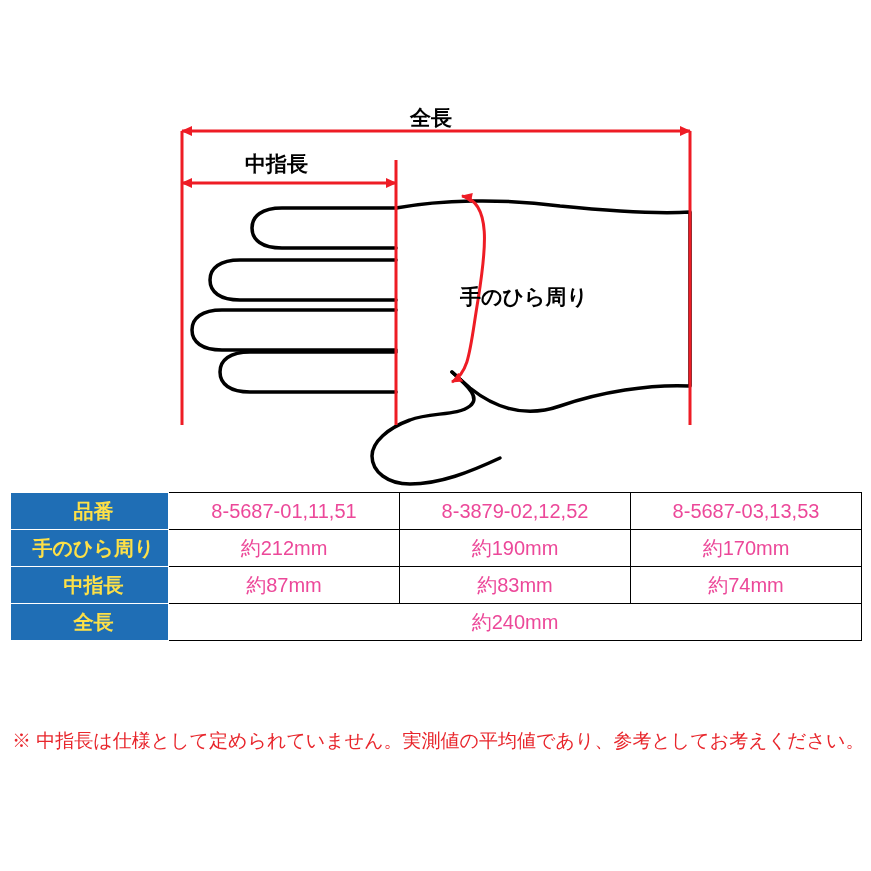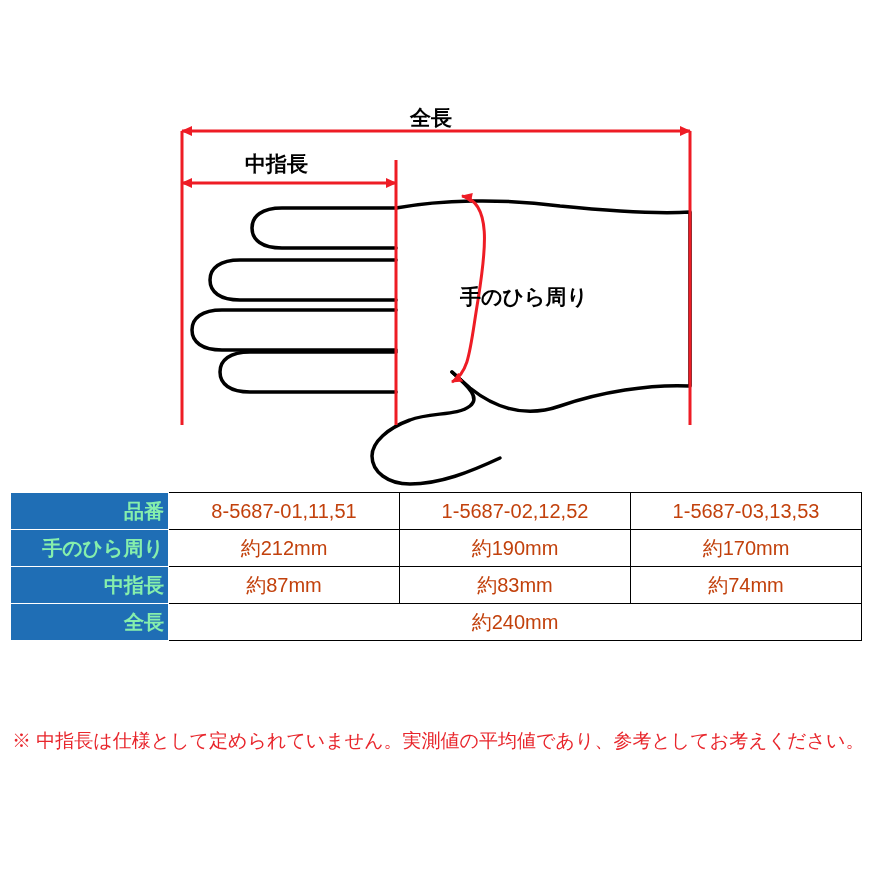--- a/index.html
+++ b/index.html
@@ -53,28 +53,28 @@
     border-collapse: collapse;
     table-layout: fixed;
   }
   #spec-table td {
     border: 1px solid #ffffff;
     font-size: 20px;
     text-align: center;
     height: 37px;
     padding: 0 4px;
     background: #ffffff;
-    color: #c2410c;
+    color: #ec4899;
     box-sizing: border-box;
   }
   #spec-table td.hdr {
     background: #1f6eb5;
-    color: #86efac;
+    color: #fde047;
     font-weight: bold;
-    text-align: right;
+    text-align: center;
     padding-left: 12px;
     border: 1px solid #ffffff;
   }
   #spec-table td.datacell {
     border: 1px solid #000000;
   }
   #spec-table tr.row-thickness td.datacell,
   #spec-table tr.row-total td.datacell {
     border: 1px solid #000000;
   }
@@ -155,22 +155,22 @@
     <colgroup>
       <col style="width:158px">
       <col style="width:231px">
       <col style="width:231px">
       <col style="width:231px">
     </colgroup>
     <tbody>
       <tr>
         <td class="hdr">品番</td>
         <td class="datacell">8-5687-01,11,51</td>
-        <td class="datacell">1-5687-02,12,52</td>
-        <td class="datacell">1-5687-03,13,53</td>
+        <td class="datacell">8-3879-02,12,52</td>
+        <td class="datacell">8-5687-03,13,53</td>
       </tr>
       <tr>
         <td class="hdr">手のひら周り</td>
         <td class="datacell">約212mm</td>
         <td class="datacell">約190mm</td>
         <td class="datacell">約170mm</td>
       </tr>
       <tr>
         <td class="hdr">中指長</td>
         <td class="datacell">約87mm</td>

